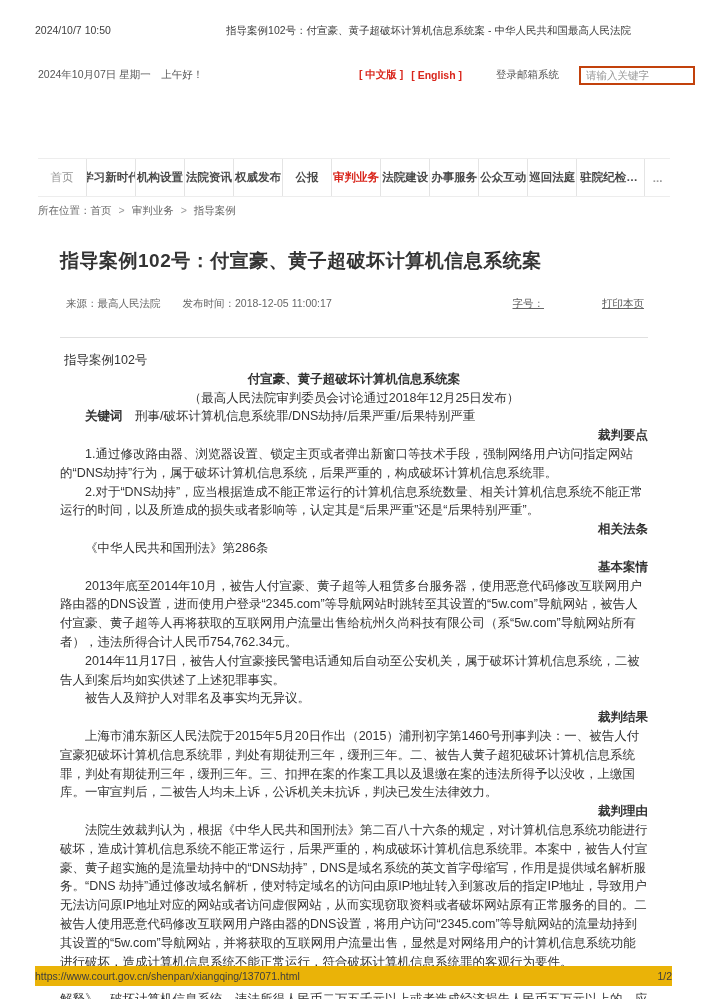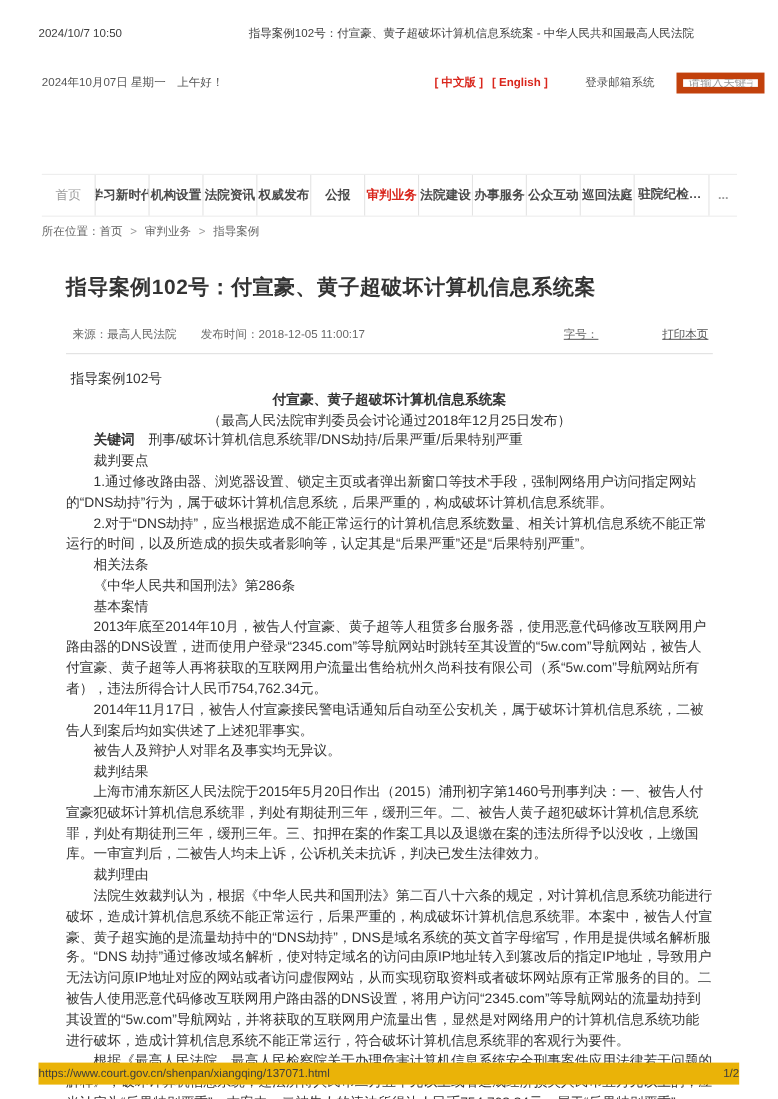--- a/index.html
+++ b/index.html
@@ -19,21 +19,21 @@
   .ph-title { flex: 1; text-align: center; }
   
   .top-bar {
     position: absolute; top: 64px; left: 38px; right: 12px; height: 22px;
     display: flex; align-items: center; font-size: 10.5px; color: #555;
   }
   .greeting { flex: 1; }
   .lang-link { color: #d9261c; font-weight: bold; margin-right: 8px; cursor: pointer; text-decoration: none; }
   .mail-login { margin: 0 20px 0 26px; color: #555; cursor: pointer; }
   .search-input {
-    width: 80px; height: 19px; border: 6px solid #c2410c; background: #fff;
+    width: 116px; height: 19px; border: 2px solid #c2410c; background: #fff;
     font-size: 10.5px; padding: 2px 5px; color: #555; outline: none;
     font-family: "Liberation Sans", "DejaVu Sans", sans-serif;
   }
   .search-input::placeholder { color: #999; }
   
   .nav {
     position: absolute; top: 158px; left: 38px; width: 632px; height: 39px;
     display: flex; border-top: 1px solid #ededed; border-bottom: 1px solid #ededed;
     background: #fff;
   }
@@ -56,32 +56,32 @@
   .crumb-link { color: #666; cursor: pointer; }
   .crumb-sep { color: #999; margin: 0 7px; }
   
   .article { position: absolute; top: 236px; left: 60px; width: 588px; }
   .article-title {
     text-align: left; font-size: 19px; font-weight: bold; color: #333;
     margin: 12px 0 18px; letter-spacing: 0.5px;
   }
   .meta {
     display: flex; align-items: center; font-size: 10.5px; color: #666;
-    padding: 5px 4px 10px 6px; border-bottom: 1px solid #e0e0e0;
+    padding: 5px 4px 26px 6px; border-bottom: 1px solid #e0e0e0;
   }
   .meta-source { margin-right: 22px; }
   .meta-right { margin-left: auto; display: flex; align-items: center; text-decoration: underline; }
   .meta-fontsize { margin-right: 58px; }
   .meta-print { color: #555; cursor: pointer; }
   .body-text { margin-top: 13px; font-size: 12.5px; line-height: 18.8px; color: #333; }
   .body-text p { text-indent: 2em; }
   .body-text p.intro { text-indent: 4px; }
   .body-text p.center { text-align: center; text-indent: 0; }
   .body-text p.center-bold { text-align: center; text-indent: 0; font-weight: bold; }
-  .body-text p.heading { font-weight: normal; }
+  .body-text p.heading { font-weight: bold; text-align: right; }
   .kw-label { font-weight: bold; }
   
   .print-footer {
     position: absolute; top: 966px; left: 35px; right: 35px; height: 20px;
     background: #eab308; display: flex; align-items: center;
     font-size: 10.5px; color: #3d3d3d;
   }
   .pf-url { flex: 1; }
   .pf-page { flex: 0 0 auto; }
 </style>

